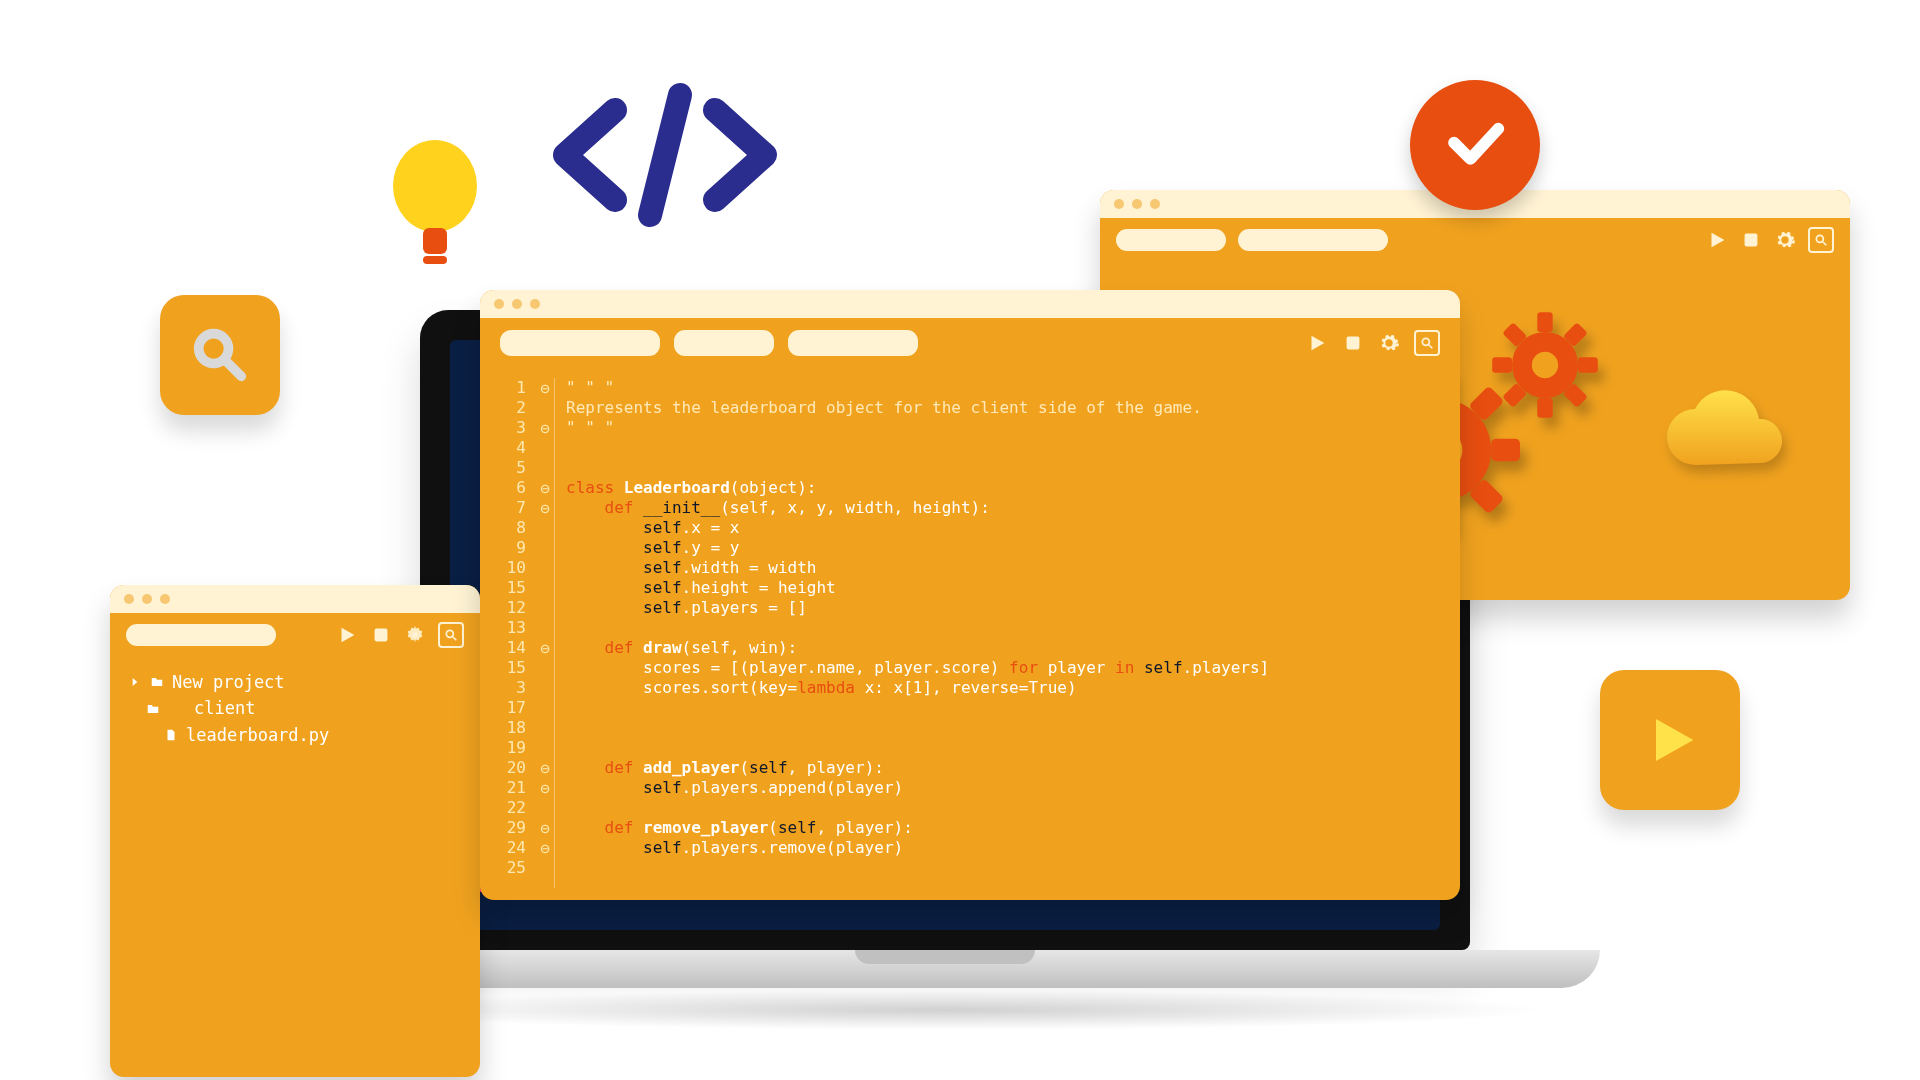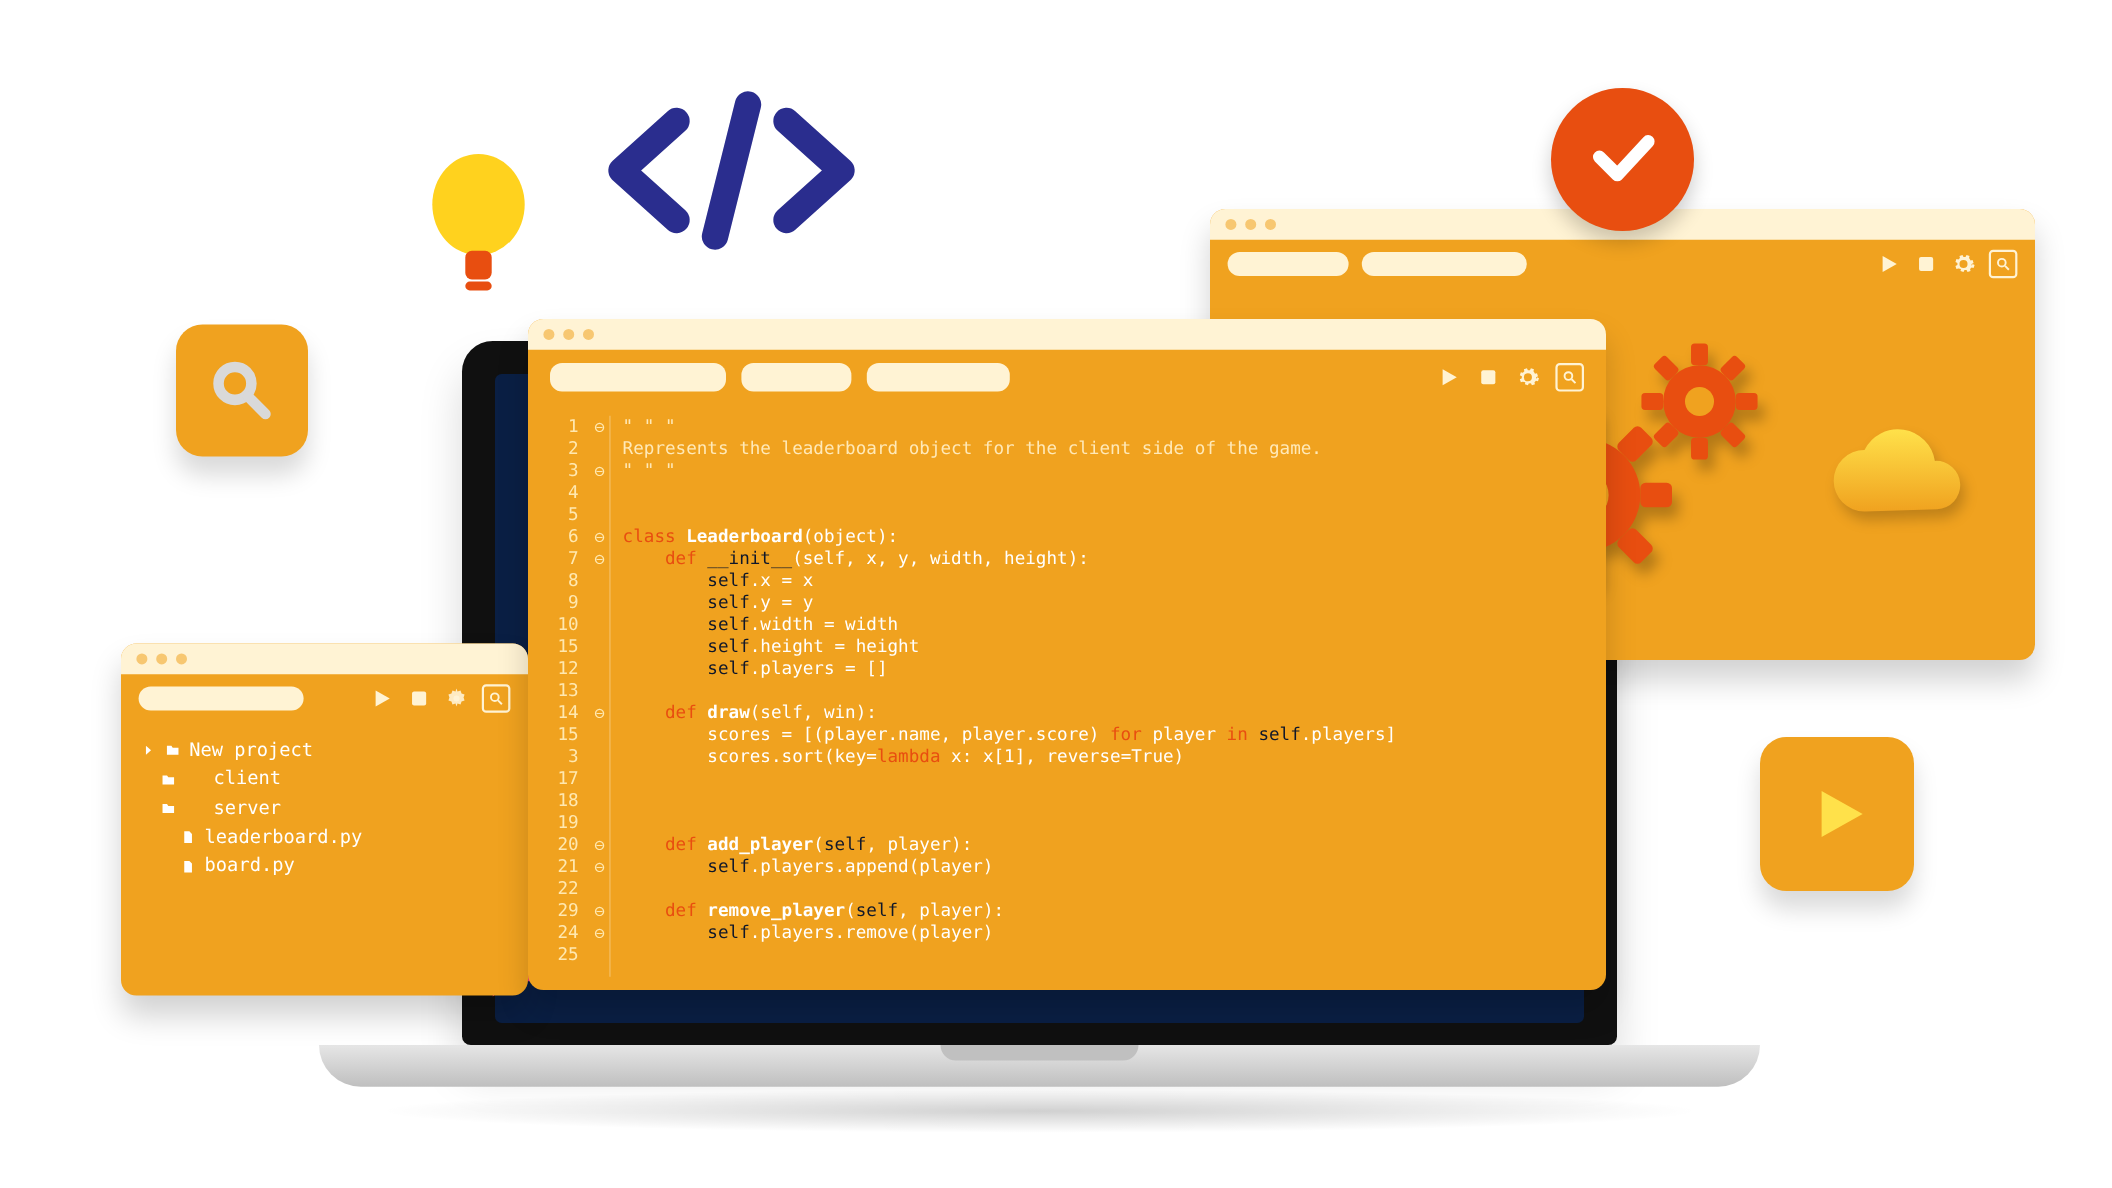--- a/index.html
+++ b/index.html
@@ -40,21 +40,21 @@
   
   #win-back{left:1100px;top:190px;width:750px;height:410px;}
   .gears-wrap{position:absolute;left:260px;top:120px;width:270px;height:260px;filter:drop-shadow(6px 10px 6px rgba(0,0,0,.25));}
   .gear{position:absolute;}
   .gear svg{display:block;}
   .gear.big{left:0;top:60px;width:160px;height:160px;}
   .gear.small{left:130px;top:0;width:110px;height:110px;}
   .cloud{position:absolute;right:60px;top:200px;width:130px;height:90px;filter:drop-shadow(4px 8px 6px rgba(0,0,0,.2));}
 
   
-  #win-tree{left:110px;top:585px;width:370px;height:320px;}
+  #win-tree{left:110px;top:585px;width:370px;height:492px;}
   #win-tree .toolbar .pill{width:150px;}
   .tree{padding:12px 18px;font-size:17px;color:#fff;line-height:1.55;}
   .tree .row{display:flex;align-items:center;gap:8px;}
   .tree .row svg{width:14px;height:14px;flex:none;}
   .tree .i1{padding-left:18px;gap:34px;}
   .tree .i2{padding-left:36px;}
 
   
   #win-editor{left:480px;top:290px;width:980px;height:610px;}
   #win-editor .toolbar{height:50px;gap:14px;padding:0 20px;}
@@ -232,37 +232,25 @@
             <path d="M3 5h7l2 3h9v11H3z"></path>
           </svg>
           <span>New project</span>
         </div>
         <div class="row i1">
           <svg viewBox="0 0 24 24" fill="#fff">
             <path d="M3 5h7l2 3h9v11H3z"></path>
           </svg>
           <span>client</span>
         </div>
-        <div class="row i1">
-          <svg viewBox="0 0 24 24" fill="#fff">
-            <path d="M3 5h7l2 3h9v11H3z"></path>
-          </svg>
-          <span>server</span>
-        </div>
         <div class="row i2">
           <svg viewBox="0 0 24 24" fill="#fff">
             <path d="M6 3h8l4 4v14H6z"></path>
           </svg>
           <span>leaderboard.py</span>
-        </div>
-        <div class="row i2">
-          <svg viewBox="0 0 24 24" fill="#fff">
-            <path d="M6 3h8l4 4v14H6z"></path>
-          </svg>
-          <span>board.py</span>
         </div>
       </div>
   </div>
 
   <div id="win-editor" class="win">
     <div class="titlebar">
       <div class="dot"></div>
       <div class="dot"></div>
       <div class="dot"></div>
     </div>

